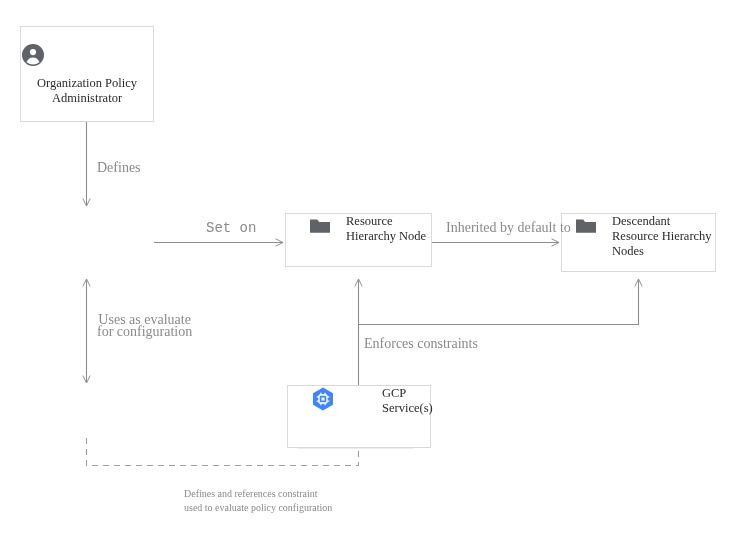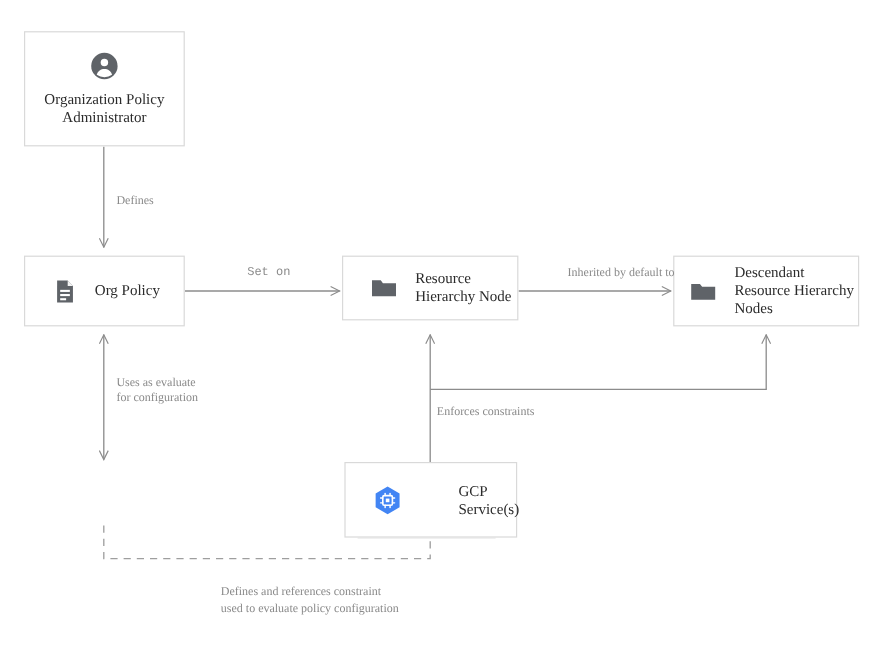--- a/index.html
+++ b/index.html
@@ -25,21 +25,20 @@
     height: 540px;
   }
 
   
   .node {
     position: absolute;
     box-sizing: border-box;
     background: #ffffff;
     border: 1px solid #d9d9d9;
     display: flex;
-    align-items: center;
     z-index: 3;
   }
   .node.centered {
     flex-direction: column;
     justify-content: center;
   }
   .node.rowed {
     flex-direction: row;
     justify-content: flex-start;
     padding-left: 22px;
@@ -60,24 +59,25 @@
   }
   .icon-wrap {
     display: block;
     line-height: 0;
   }
 
   
   .edge-label {
     position: absolute;
     color: #8a8a8a;
-    font-size: 10px;
+    font-size: 14px;
     line-height: 12px;
     white-space: pre-line;
     z-index: 4;
+    text-align: center;
   }
   .caption {
     position: absolute;
     color: #8a8a8a;
     font-size: 10px;
     line-height: 13.5px;
     white-space: pre-line;
     z-index: 4;
     margin-left: 46px;
   }
@@ -132,21 +132,21 @@
 
     <g>
       <path d="M 86.5 438 L 86.5 465.5 L 358.5 465.5 L 358.5 438" fill="none" stroke="#9e9e9e" stroke-width="1.1" stroke-dasharray="6 5"></path>
     </g>
   </svg>
 
   <div class="edge-label" style="left:97px; top:162px;">Defines</div>
 
   <div class="edge-label" style="left:206px; top:222px;font-family:Liberation Mono, monospace;">Set on</div>
 
-  <div class="edge-label" style="left:446px; top:222px;margin-left:27px;">Inherited by default to</div>
+  <div class="edge-label" style="left:446px; top:222px;">Inherited by default to</div>
 
   <div class="edge-label" style="left:97px; top:314px;">Uses as evaluate
 for configuration</div>
 
   <div class="edge-label" style="left:364px; top:338px;">Enforces constraints</div>
 
   <div class="caption" style="left:138px; top:487px;">Defines and references constraint
 used to evaluate policy configuration</div>
 
   <div class="node centered" style="left:20px; top:26px; width:134px; height:96px;">
@@ -154,32 +154,20 @@
       <svg width="24" height="24" viewBox="0 0 24 24" xmlns="http://www.w3.org/2000/svg">
         <circle cx="12" cy="12" r="11" fill="#5f6368"></circle>
         <circle cx="12" cy="9.1" r="3.1" fill="#ffffff"></circle>
         <path d="M 5.6 19.3 C 6.6 16.0 9.0 14.4 12 14.4 C 15 14.4 17.4 16.0 18.4 19.3 A 11 11 0 0 1 5.6 19.3 Z" fill="#ffffff"></path>
       </svg>
     </span>
     <span class="node-label">Organization Policy
 Administrator</span>
   </div>
 
-  <div class="node rowed" style="left:20px; top:213px; width:134px; height:59px;">
-    <span class="icon-wrap">
-      <svg width="22" height="22" viewBox="0 0 24 24" xmlns="http://www.w3.org/2000/svg">
-        <path d="M 5 2 L 14.6 2 L 19.4 6.9 L 19.4 22 L 5 22 Z" fill="#5f6368"></path>
-        <path d="M 14.6 2 L 19.4 6.9 L 14.6 6.9 Z" fill="#ffffff" opacity="0.92"></path>
-        <rect x="7.8" y="10.4" width="8.8" height="1.9" fill="#ffffff"></rect>
-        <rect x="7.8" y="14.2" width="8.8" height="1.9" fill="#ffffff"></rect>
-        <rect x="7.8" y="18.0" width="5.4" height="1.9" fill="#ffffff"></rect>
-      </svg>
-    </span>
-    <span class="node-label">Org Policy</span>
-  </div>
 
   <div class="node rowed" style="left:285px; top:213px; width:147px; height:54px;">
     <span class="icon-wrap">
       <svg width="24" height="24" viewBox="0 0 24 24" xmlns="http://www.w3.org/2000/svg">
         <path d="M 2 5.6 L 9.3 5.6 L 11.1 8.0 L 22 8.0 L 22 18.8 L 2 18.8 Z" fill="#5f6368"></path>
       </svg>
     </span>
     <span class="node-label">Resource
 Hierarchy Node</span>
   </div>

